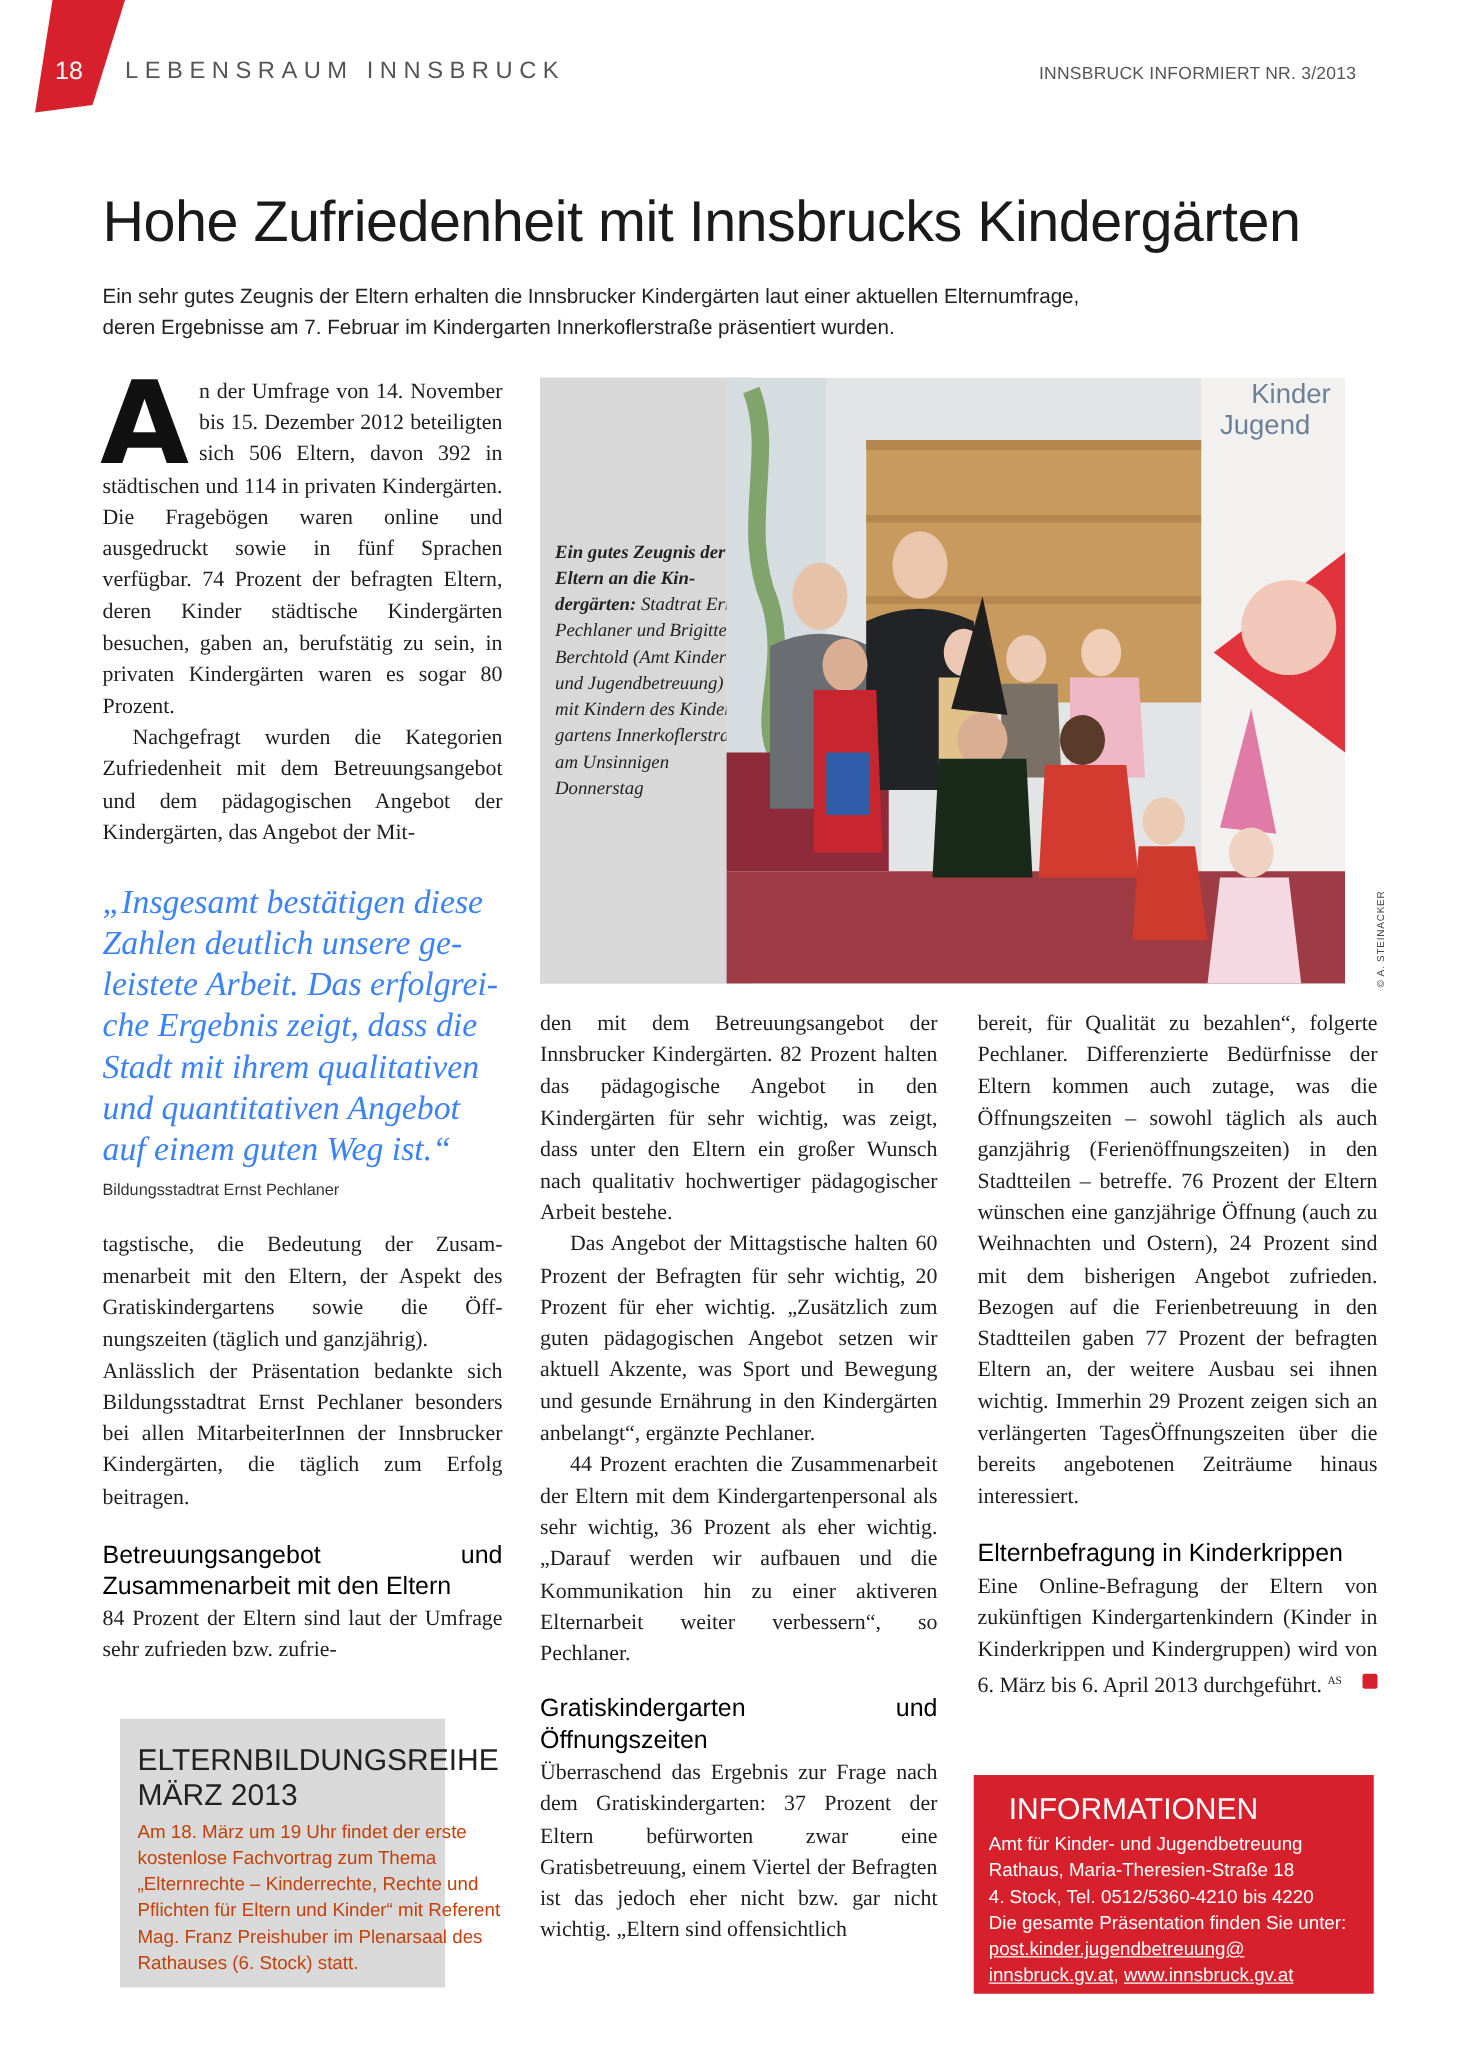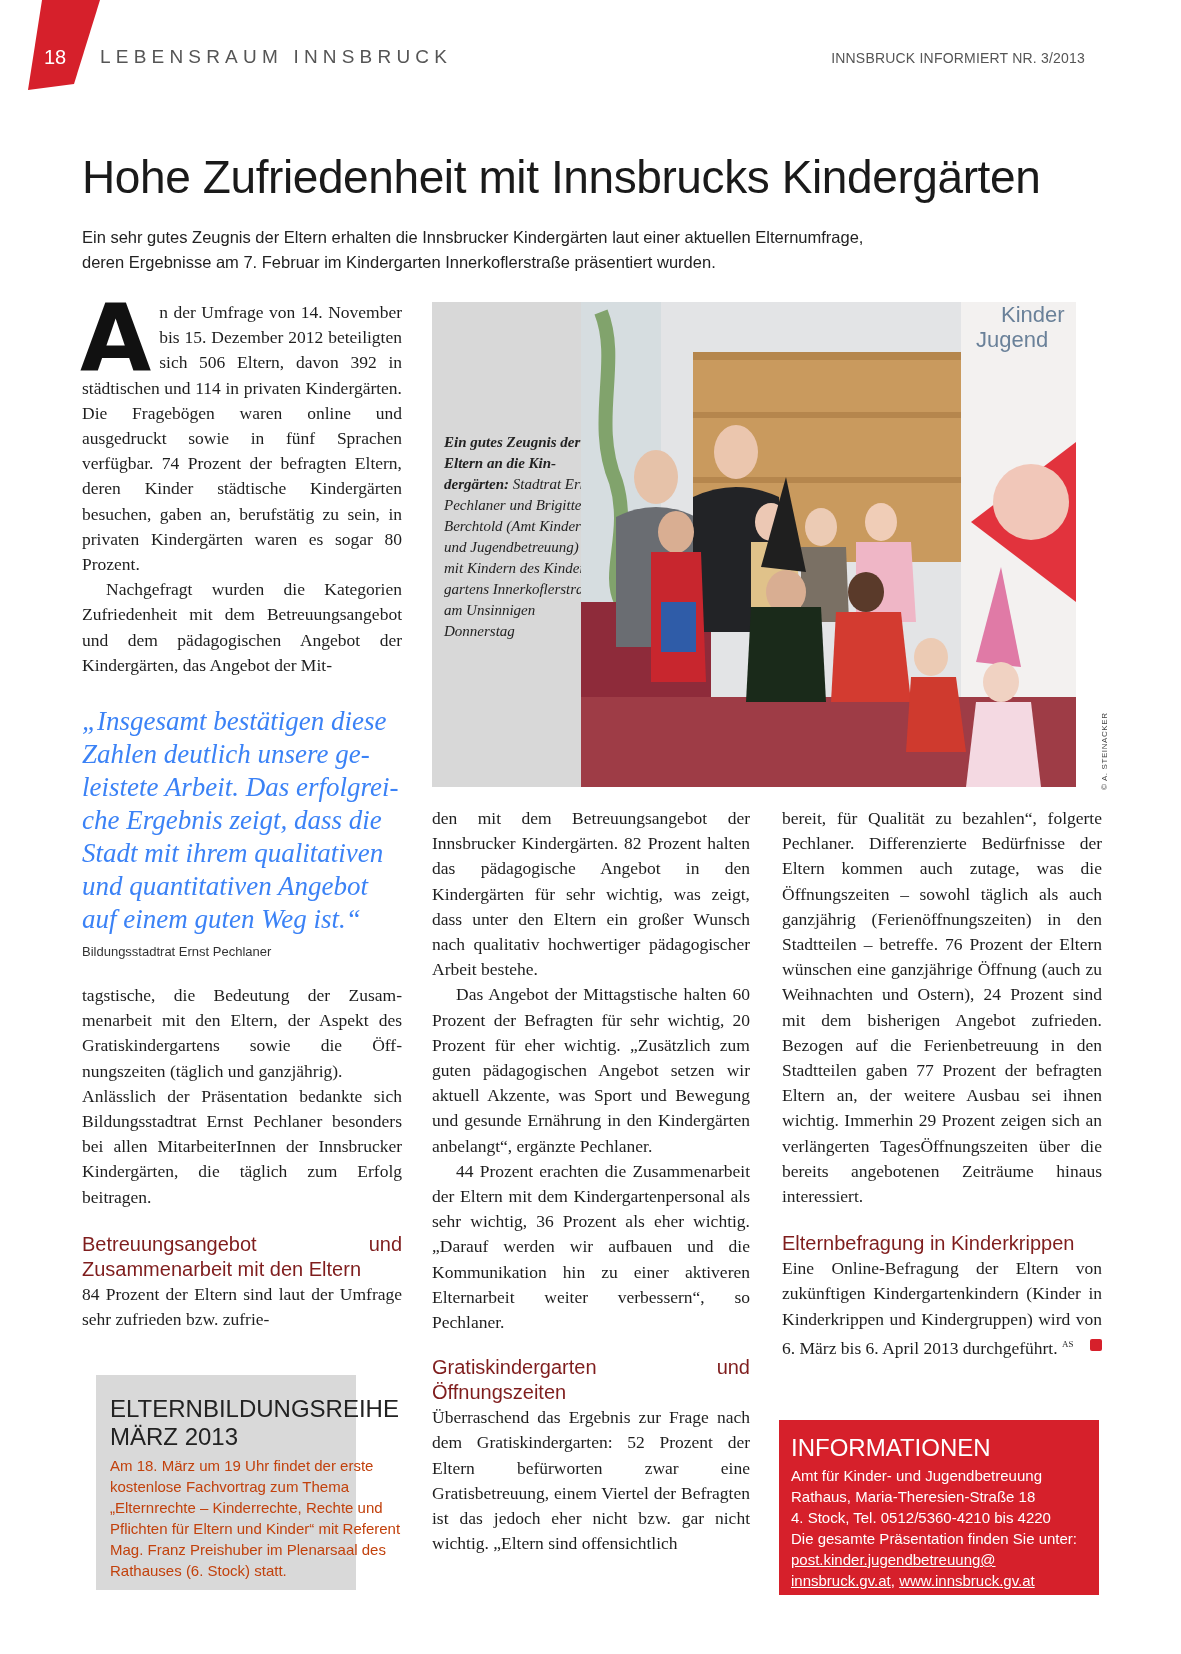--- a/index.html
+++ b/index.html
@@ -18,38 +18,38 @@
 
   .col { position: absolute; font-size: 17.5px; line-height: 25.2px; text-align: justify; hyphens: manual; }
   .col p { margin: 0; }
   .col p.indent { text-indent: 24px; }
   .col1 { left: 82px; width: 320px; }
   .col2 { left: 432px; width: 318px; }
   .col3 { left: 782px; width: 320px; }
 
   .dropcap { float: left; font-family: "DejaVu Sans", sans-serif; font-weight: bold; font-size: 92px; line-height: 70px; margin: 4px 8px 0 -2px; color: #111; }
 
-  .subhead { font-size: 20px; line-height: 25px; color: #7f1d1d; margin: 0; font-weight: normal; }
+  .subhead { font-size: 20px; line-height: 25px; color: #000000; margin: 0; font-weight: normal; }
 
   .pull-quote { position: absolute; left: 82px; top: 705px; width: 320px; font-size: 27px; line-height: 33px; color: #3b82f6; font-style: italic; }
   .quote-author { position: absolute; left: 82px; top: 944px; font-size: 13px; color: #333; }
 
   .caption-box { position: absolute; left: 432px; top: 302px; width: 170px; height: 485px; background: #d8d8d8; }
   .caption { position: absolute; left: 444px; top: 432px; width: 156px; font-size: 15px; line-height: 21px; font-style: italic; color: #222; }
   .caption b { font-weight: bold; }
 
   .photo { position: absolute; left: 581px; top: 302px; width: 495px; height: 485px; overflow: hidden; }
   .credit { position: absolute; left: 1100px; top: 790px; transform: rotate(-90deg); transform-origin: 0 0; font-size: 8px; letter-spacing: 0.6px; color: #444; white-space: nowrap; }
 
   .grey-box { position: absolute; left: 96px; top: 1375px; width: 260px; height: 215px; background: #d9d9d9; }
   .grey-box .box-title { position: absolute; left: 14px; top: 20px; font-size: 24px; line-height: 28px; color: #222; }
   .grey-box .box-text { position: absolute; left: 14px; top: 80px; width: 300px; font-size: 15px; line-height: 21px; color: #c2410c; }
 
   .red-box { position: absolute; left: 779px; top: 1420px; width: 320px; height: 175px; background: #d6202b; color: #fff; }
-  .red-box .box-title { position: absolute; left: 12px; top: 14px; font-size: 24px; line-height: 28px; text-align: center; }
+  .red-box .box-title { position: absolute; left: 28px; top: 14px; font-size: 24px; line-height: 28px; text-align: center; }
   .red-box .box-text { position: absolute; left: 12px; top: 45px; width: 302px; font-size: 15px; line-height: 21px; }
   .red-box .link { text-decoration: underline; color: #fff; }
 
   .end-mark { display: inline-block; width: 12px; height: 12px; background: #d6202b; border-radius: 2px; float: right; margin-top: 7px; }
   .sup { font-size: 9px; vertical-align: super; }
 </style>
 </head>
 <body>
 
 <svg class="red-tab" viewBox="0 0 110 92" width="110" height="92">
@@ -138,21 +138,21 @@
     <path d="M395,400 L450,400 L460,485 L385,485 Z" fill="#f4d9e2"></path>
   </svg>
 </div>
 <div class="credit sans">© A. STEINACKER</div>
 
 <div class="col col2 serif" style="top:806px;">
   <p>den mit dem Betreuungsangebot der Innsbrucker Kindergärten. 82 Prozent halten das pädagogische Angebot in den Kindergärten für sehr wichtig, was zeigt, dass unter den Eltern ein großer Wunsch nach qualitativ hochwertiger pädagogischer Arbeit bestehe.</p>
   <p class="indent">Das Angebot der Mittagstische hal­ten 60 Prozent der Befragten für sehr wichtig, 20 Prozent für eher wichtig. „Zusätzlich zum guten pädagogischen Angebot setzen wir aktuell Akzente, was Sport und Bewegung und gesunde Ernährung in den Kindergärten anbe­langt“, ergänzte Pechlaner.</p>
   <p class="indent">44 Prozent erachten die Zusammen­arbeit der Eltern mit dem Kindergarten­personal als sehr wichtig, 36 Prozent als eher wichtig. „Darauf werden wir auf­bauen und die Kommunikation hin zu einer aktiveren Elternarbeit weiter ver­bessern“, so Pechlaner.</p>
   <h3 class="subhead sans" style="margin-top:20px;">Gratiskindergarten und Öffnungszeiten</h3>
-  <p>Überraschend das Ergebnis zur Frage nach dem Gratiskindergarten: 52 Pro­zent der Eltern befürworten zwar eine Gratisbetreuung, einem Viertel der Be­fragten ist das jedoch eher nicht bzw. gar nicht wichtig. „Eltern sind offensichtlich</p>
+  <p>Überraschend das Ergebnis zur Frage nach dem Gratiskindergarten: 37 Pro­zent der Eltern befürworten zwar eine Gratisbetreuung, einem Viertel der Be­fragten ist das jedoch eher nicht bzw. gar nicht wichtig. „Eltern sind offensichtlich</p>
 </div>
 
 <div class="col col3 serif" style="top:806px;">
   <p>bereit, für Qualität zu bezahlen“, folger­te Pechlaner. Differenzierte Bedürfnisse der Eltern kommen auch zutage, was die Öffnungszeiten – sowohl täglich als auch ganzjährig (Ferienöffnungszeiten) in den Stadtteilen – betreffe. 76 Prozent der El­tern wünschen eine ganzjährige Öffnung (auch zu Weihnachten und Ostern), 24 Prozent sind mit dem bisherigen Ange­bot zufrieden. Bezogen auf die Ferienbe­treuung in den Stadtteilen gaben 77 Pro­zent der befragten Eltern an, der weitere Ausbau sei ihnen wichtig. Immerhin 29 Prozent zeigen sich an verlängerten Tages­Öffnungszeiten über die bereits angebote­nen Zeiträume hinaus interessiert.</p>
   <h3 class="subhead sans" style="margin-top:22px;">Elternbefragung in Kinderkrippen</h3>
   <p><span>Eine Online-Befragung der Eltern von zukünftigen Kindergartenkindern (Kin­der in Kinderkrippen und Kindergrup­pen) wird von 6. März bis 6. April 2013 durchgeführt.</span> <span class="sup">AS</span><span class="end-mark"></span></p>
 </div>
 
 <div class="red-box sans">
   <div class="box-title">INFORMATIONEN</div>

